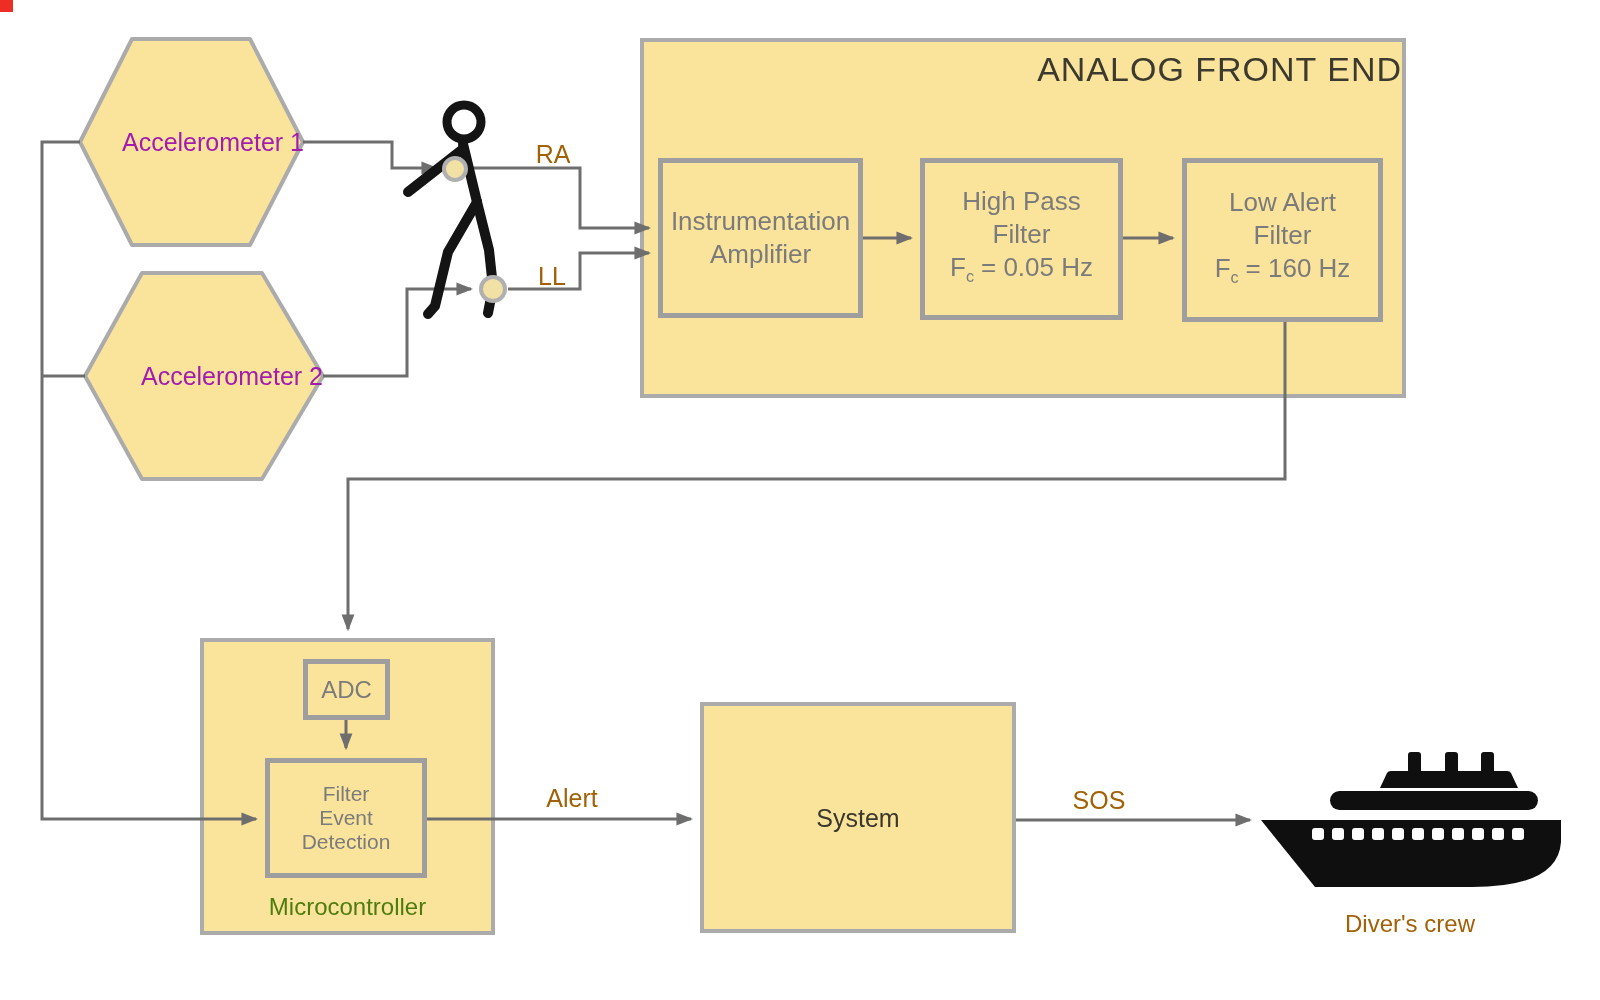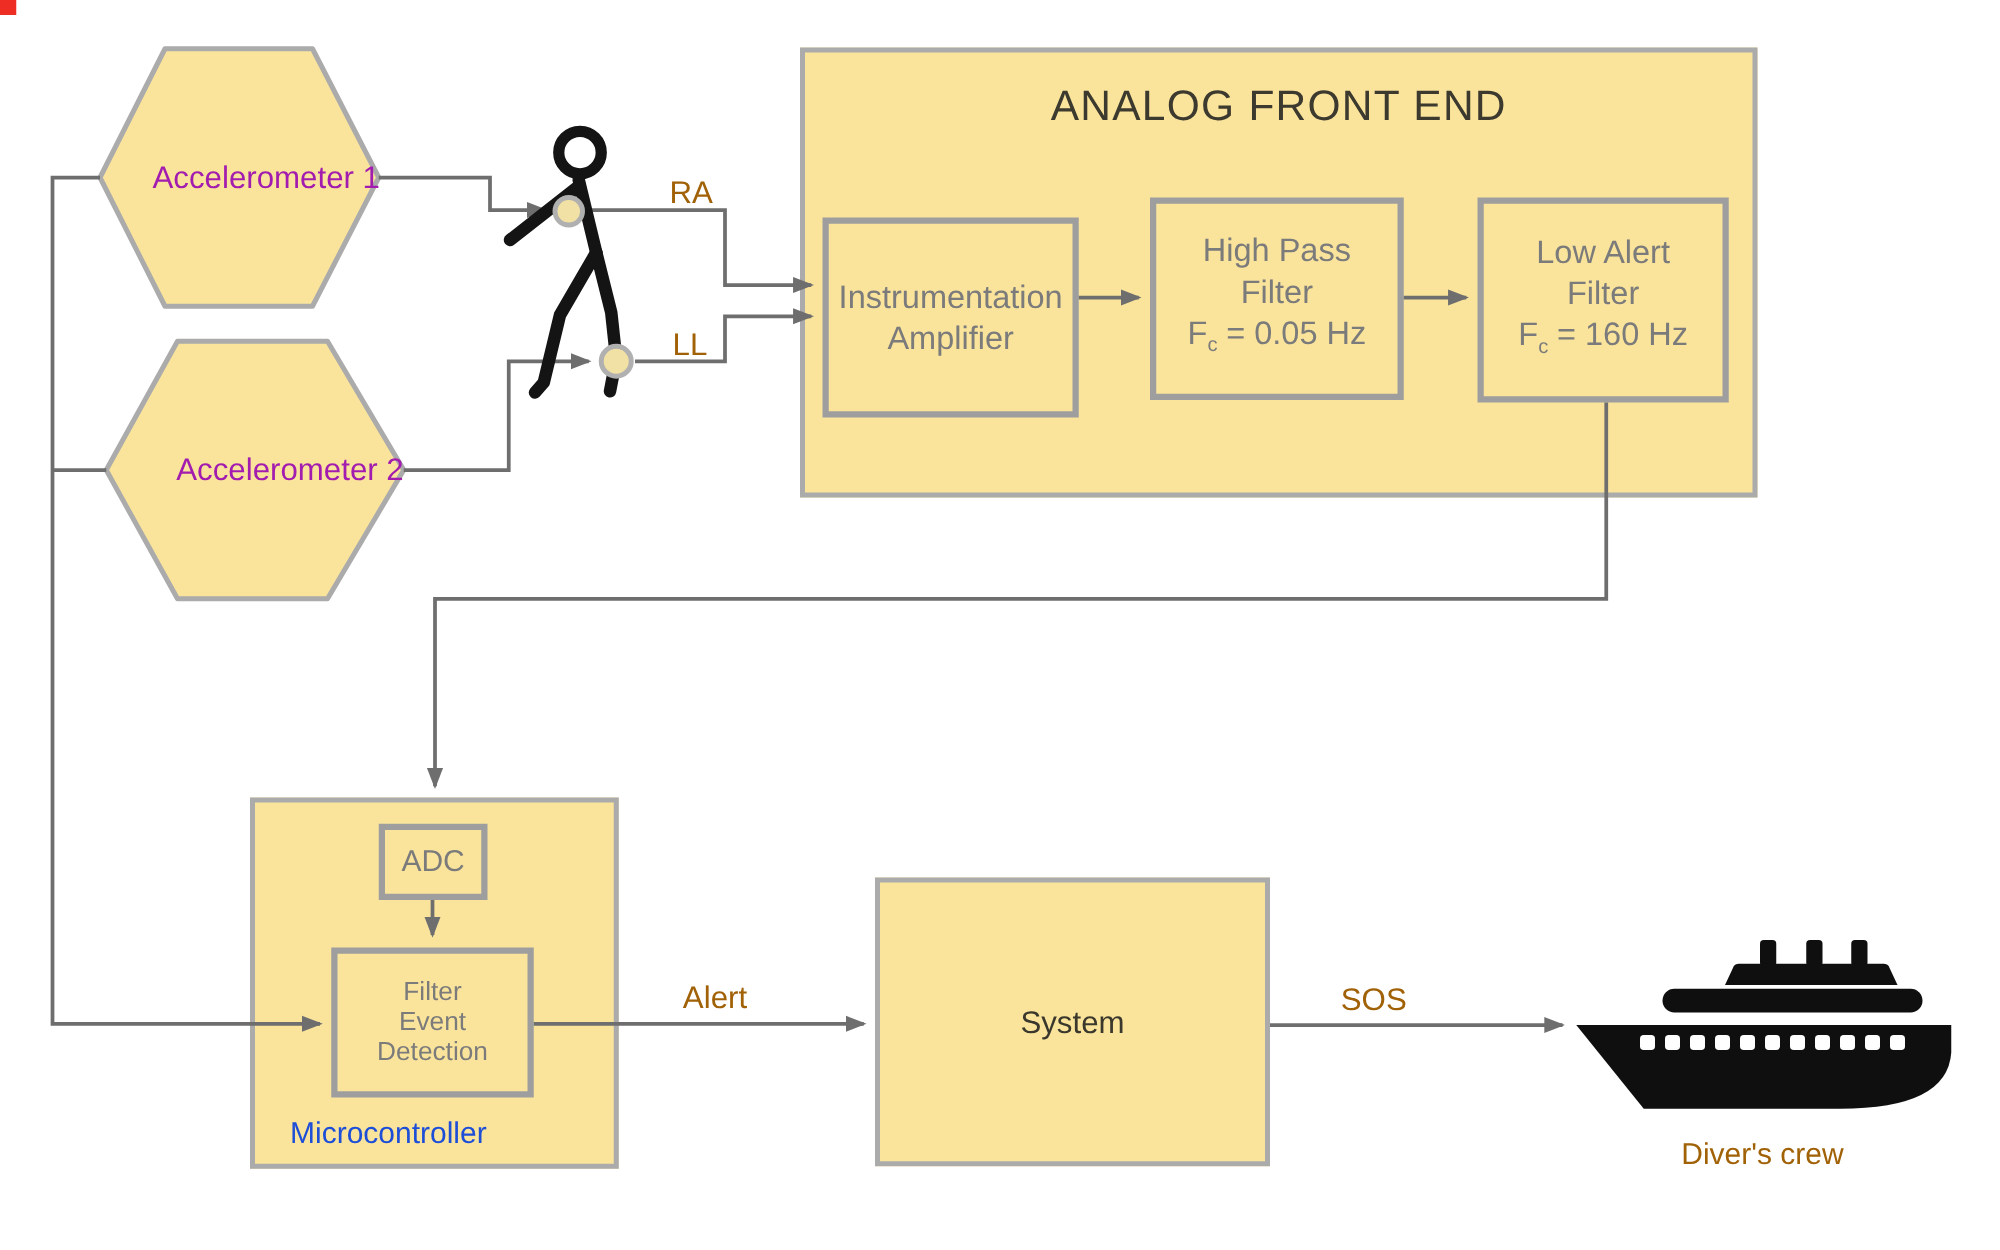--- a/index.html
+++ b/index.html
@@ -18,45 +18,45 @@
     text-align:center;color:#7B7B7B;
   }
   .inner .bline{line-height:33px;font-size:26px;white-space:nowrap;}
   .inner .fval{margin-left:7px;}
   sub{font-size:0.62em;}
   
   .hexlabel{
     color:#a21caf;font-size:25px;text-align:right;line-height:28px;z-index:10;
   }
   .afetitle{
-    text-align:center;font-size:34px;color:#3D3A31;letter-spacing:1px;
-    margin-top:24px;color:#3C392E;
+    text-align:right;font-size:34px;color:#3D3A31;letter-spacing:1px;
+    margin-top:8px;color:#3C392E;
   }
-  .darklabel{color:#1d4ed8;text-align:left;z-index:10;padding-left:32px;}
+  .darklabel{color:#4d7c0f;text-align:center;z-index:10;}
   .wirelabel{
     color:#a16207;font-size:25px;text-align:center;z-index:10;white-space:nowrap;
   }
   .vcstext{
     display:flex;flex-direction:column;align-items:center;justify-content:center;
     text-align:center;color:#3A372C;font-size:25px;line-height:32px;
   }
   .cedtext .bline{font-size:21px;line-height:24px;}
   .adctext .bline{font-size:24px;line-height:26px;}
   #overlay-svg{position:absolute;left:0;top:0;z-index:5;pointer-events:none;}
   .boxlayer{z-index:1;}
   #corner-mark{left:0;top:0;width:13px;height:12px;background:#EE2E24;z-index:20;}
 </style>
 </head>
 <body>
 
 <div class="abs node boxlayer" id="afe-box" style="left:640px;top:38px;width:766px;height:360px;">
   <div class="afetitle">ANALOG FRONT END</div>
 </div>
 
-<div class="abs inner boxlayer" style="left:658px;top:158px;width:205px;height:160px;margin-top:16px;">
+<div class="abs inner boxlayer" style="left:658px;top:158px;width:205px;height:160px;">
   <div class="bline">Instrumentation</div>
   <div class="bline">Amplifier</div>
 </div>
 
 <div class="abs inner boxlayer" style="left:920px;top:158px;width:203px;height:162px;">
   <div class="bline">High Pass</div>
   <div class="bline">Filter</div>
   <div class="bline"><span>F</span><sub>c</sub><span class="fval">= 0.05 Hz</span></div>
 </div>
 

